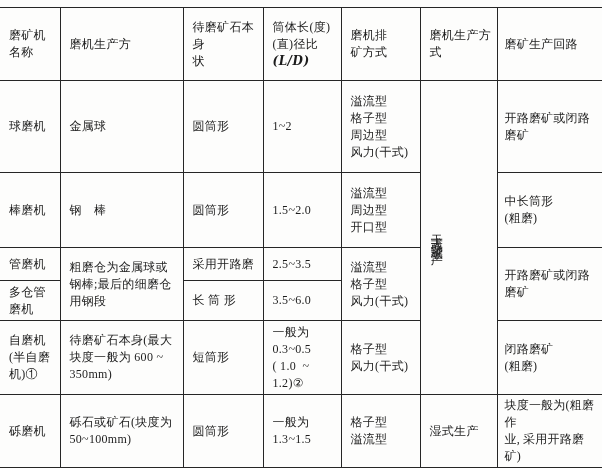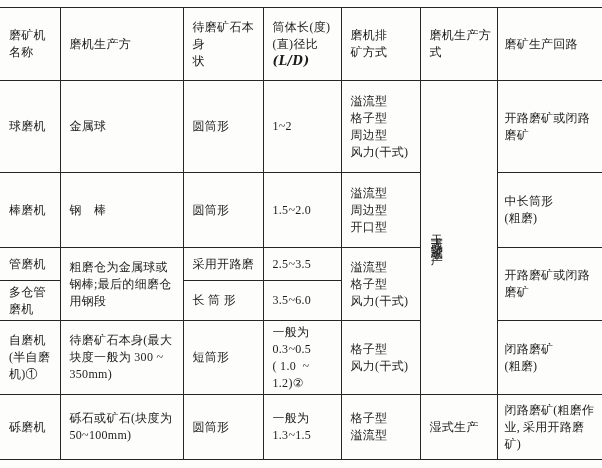--- a/index.html
+++ b/index.html
@@ -128,21 +128,21 @@
     <td class="c1">多仓管磨机</td>
     <td class="shape-cell">长 筒 形</td>
     <td class="ratio-cell">3.5~6.0</td>
   </tr>
 
   <tr style="height:74px">
     <td class="c1">自磨机
 (半自磨
 机)①</td>
     <td class="media-cell">待磨矿石本身(最大
-块度一般为 300 ~
+块度一般为 600 ~
 350mm)</td>
     <td class="shape-cell">短筒形</td>
     <td class="ratio-cell">一般为
 0.3~0.5
 ( 1.0  ~
 1.2)②</td>
     <td class="discharge-cell">格子型
 风力(干式)</td>
     <td class="col-last">闭路磨矿
 (粗磨)</td>
@@ -151,18 +151,18 @@
   <tr style="height:65px">
     <td class="c1">砾磨机</td>
     <td class="media-cell">砾石或矿石(块度为
 50~100mm)</td>
     <td class="shape-cell">圆筒形</td>
     <td class="ratio-cell">一般为
 1.3~1.5</td>
     <td class="discharge-cell">格子型
 溢流型</td>
     <td class="prod-wet">湿式生产</td>
-    <td class="col-last">闭路磨矿(粗磨作
+    <td class="col-last">块度一般为(粗磨作
 业, 采用开路磨
 矿)</td>
   </tr>
 </tbody>
   </table>
 
 </body></html>

